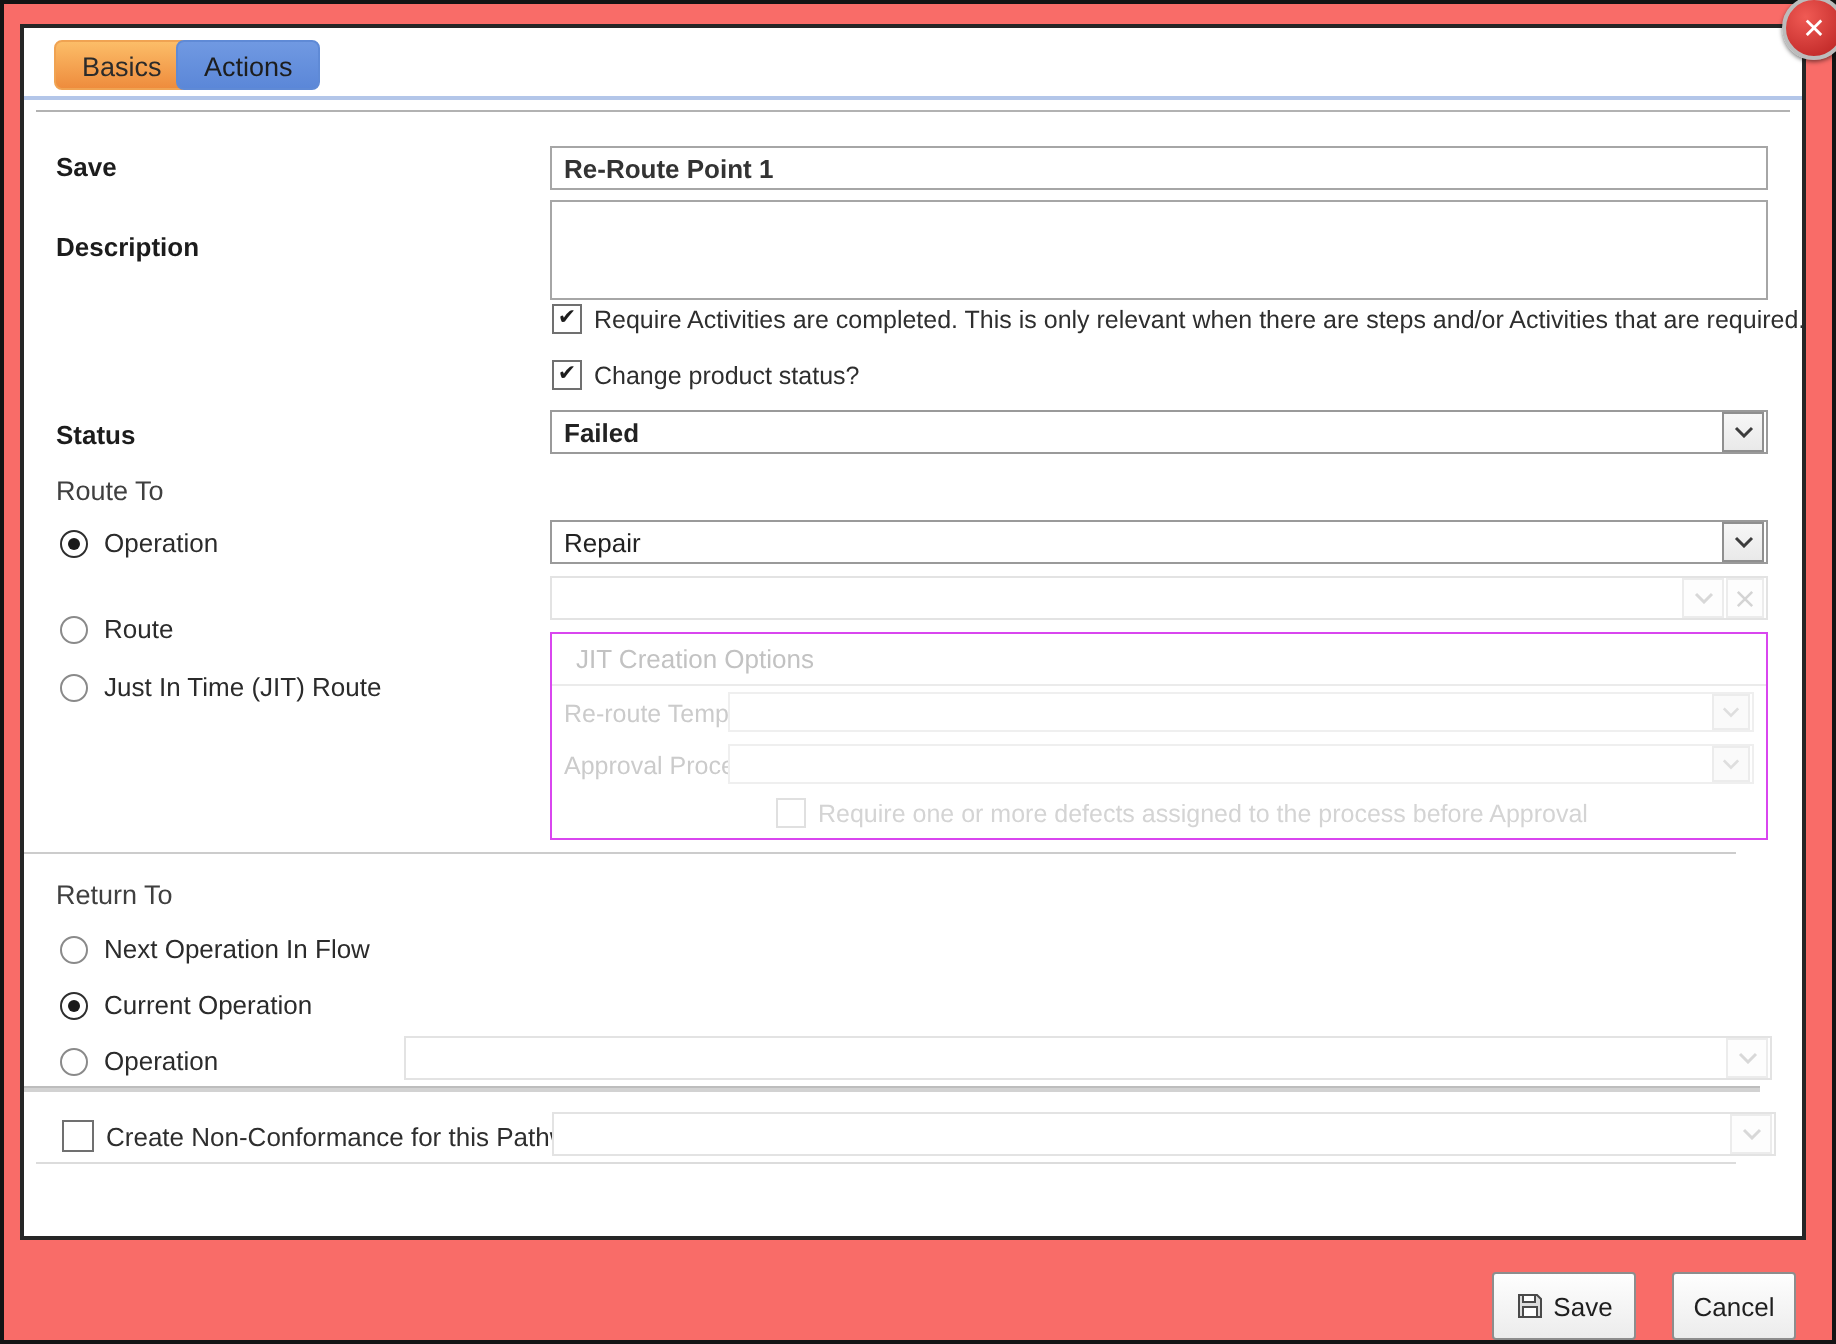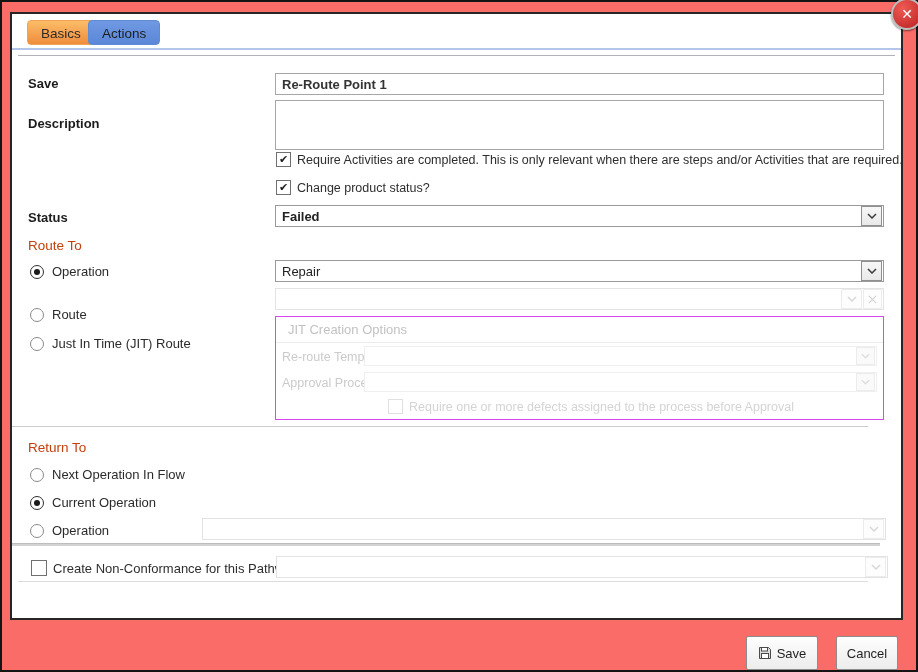--- a/index.html
+++ b/index.html
@@ -18,21 +18,21 @@
   .tabbar{position:absolute;left:0;top:0;right:0;height:34px;border-bottom:2px solid #b3c6e9;}
   .tab{
     position:absolute;top:6px;height:25px;line-height:25px;padding:0 13px;
     border-radius:4px;font-size:13.5px;color:#2b2b2b;cursor:pointer;box-sizing:border-box;
   }
   .tab-basics{left:3px;background:linear-gradient(#fcbd68,#ee8c3d);border:1px solid #f0a352;margin-left:12px;}
   .tab-actions{left:76px;background:linear-gradient(#7099e2,#5b87d8);border:1px solid #5f8ad6;color:#1d1d1d;}
   .content-topline{position:absolute;left:6px;right:6px;top:41px;height:1px;background:#b2b2b2;}
   
   .flabel{position:absolute;left:16px;font-size:13px;font-weight:bold;color:#1c1c1c;}
-  .seclabel{position:absolute;left:16px;font-size:13.5px;color:#c2410c;}
+  .seclabel{position:absolute;left:16px;font-size:13.5px;color:#404040;}
   
   .tinput{
     position:absolute;left:263px;width:595px;height:20px;border:1px solid #a6a6a6;
     padding:0 6px;font-family:inherit;font-size:13px;font-weight:bold;color:#333;outline:none;
   }
   .tarea{
     position:absolute;left:263px;width:595px;height:44px;border:1px solid #a6a6a6;
     padding:2px 6px;font-family:inherit;font-size:13px;color:#333;resize:none;outline:none;
   }
   

